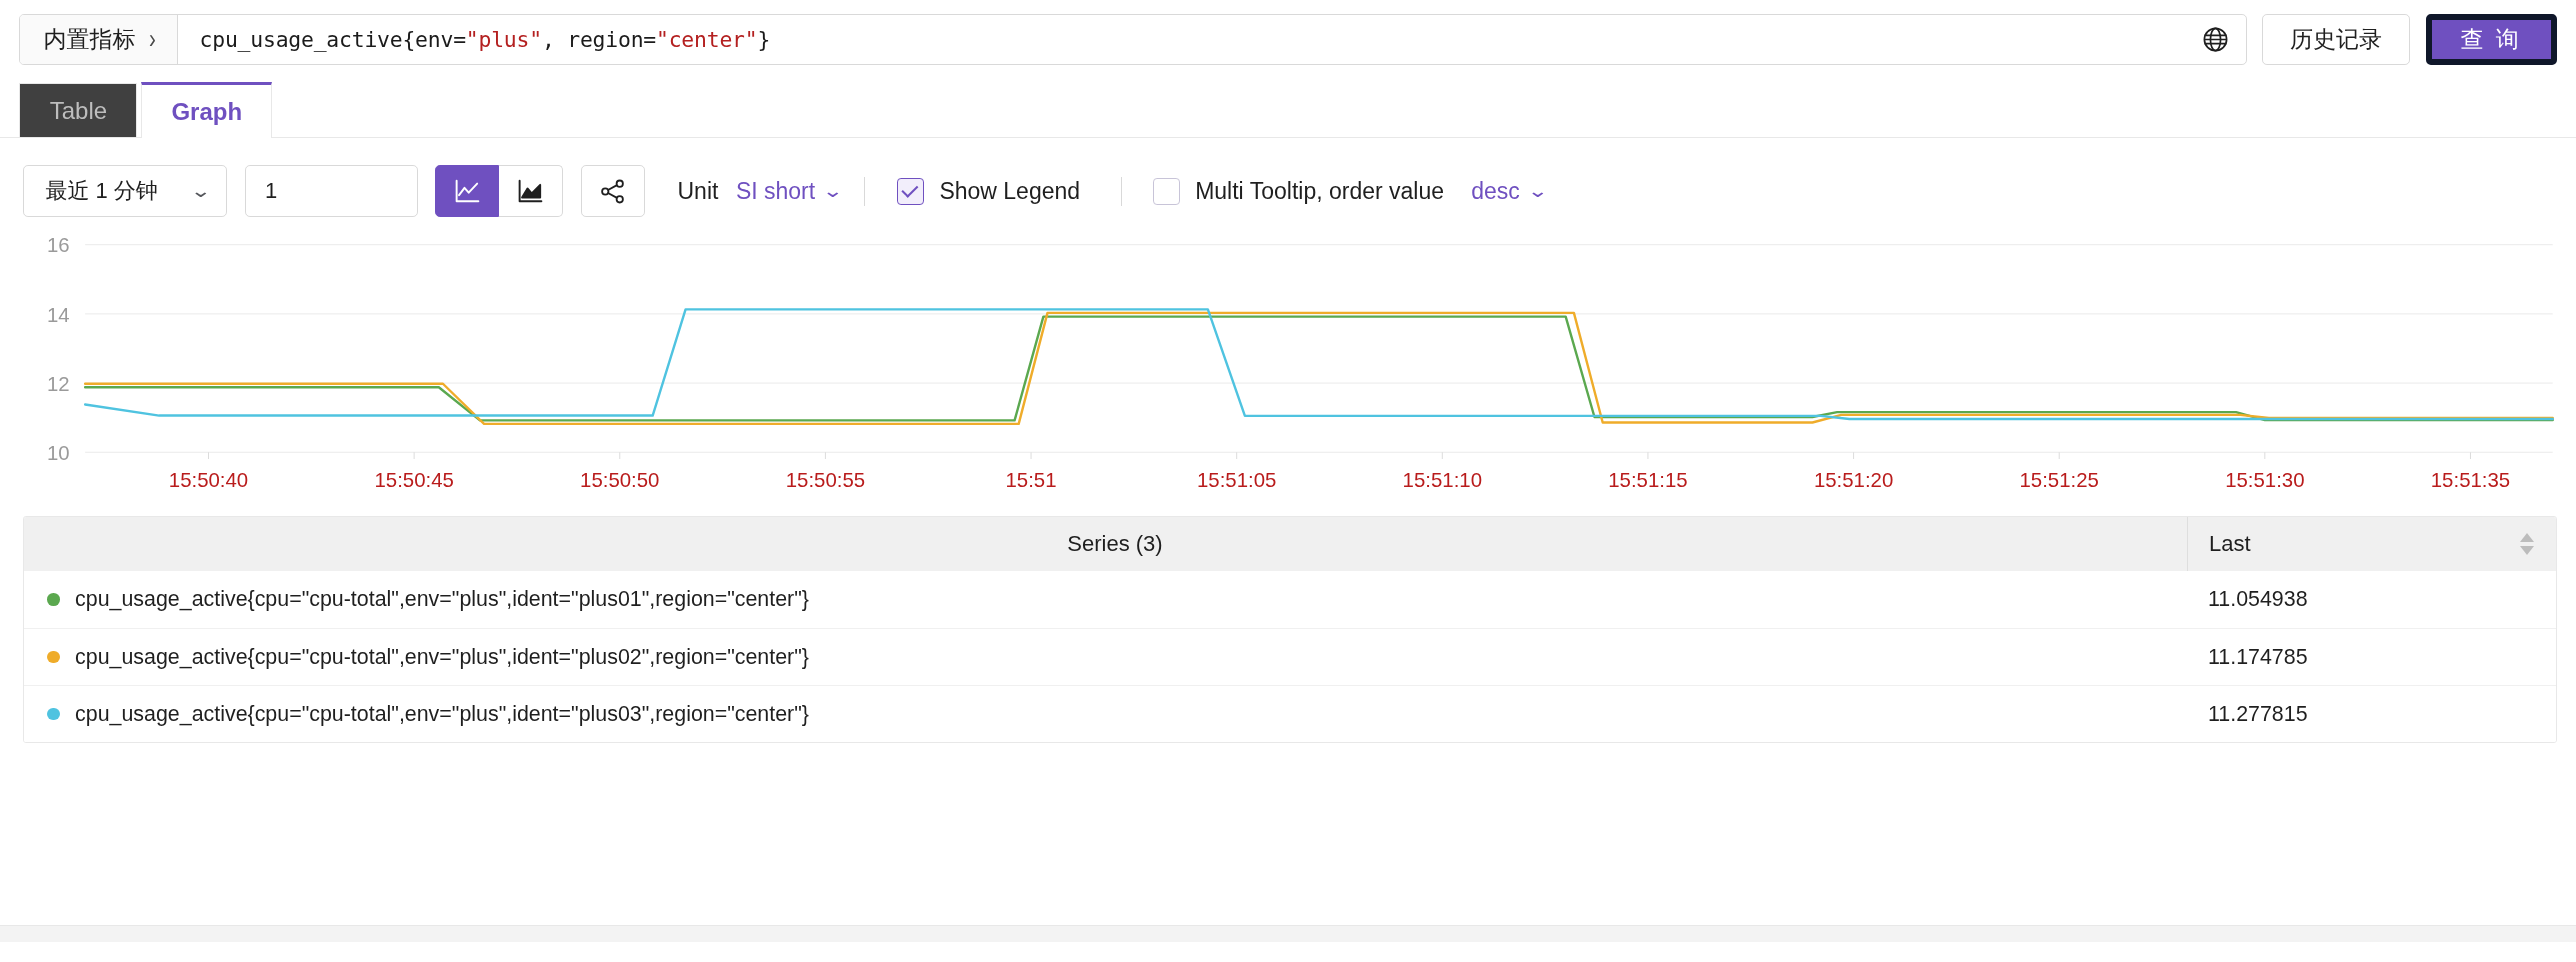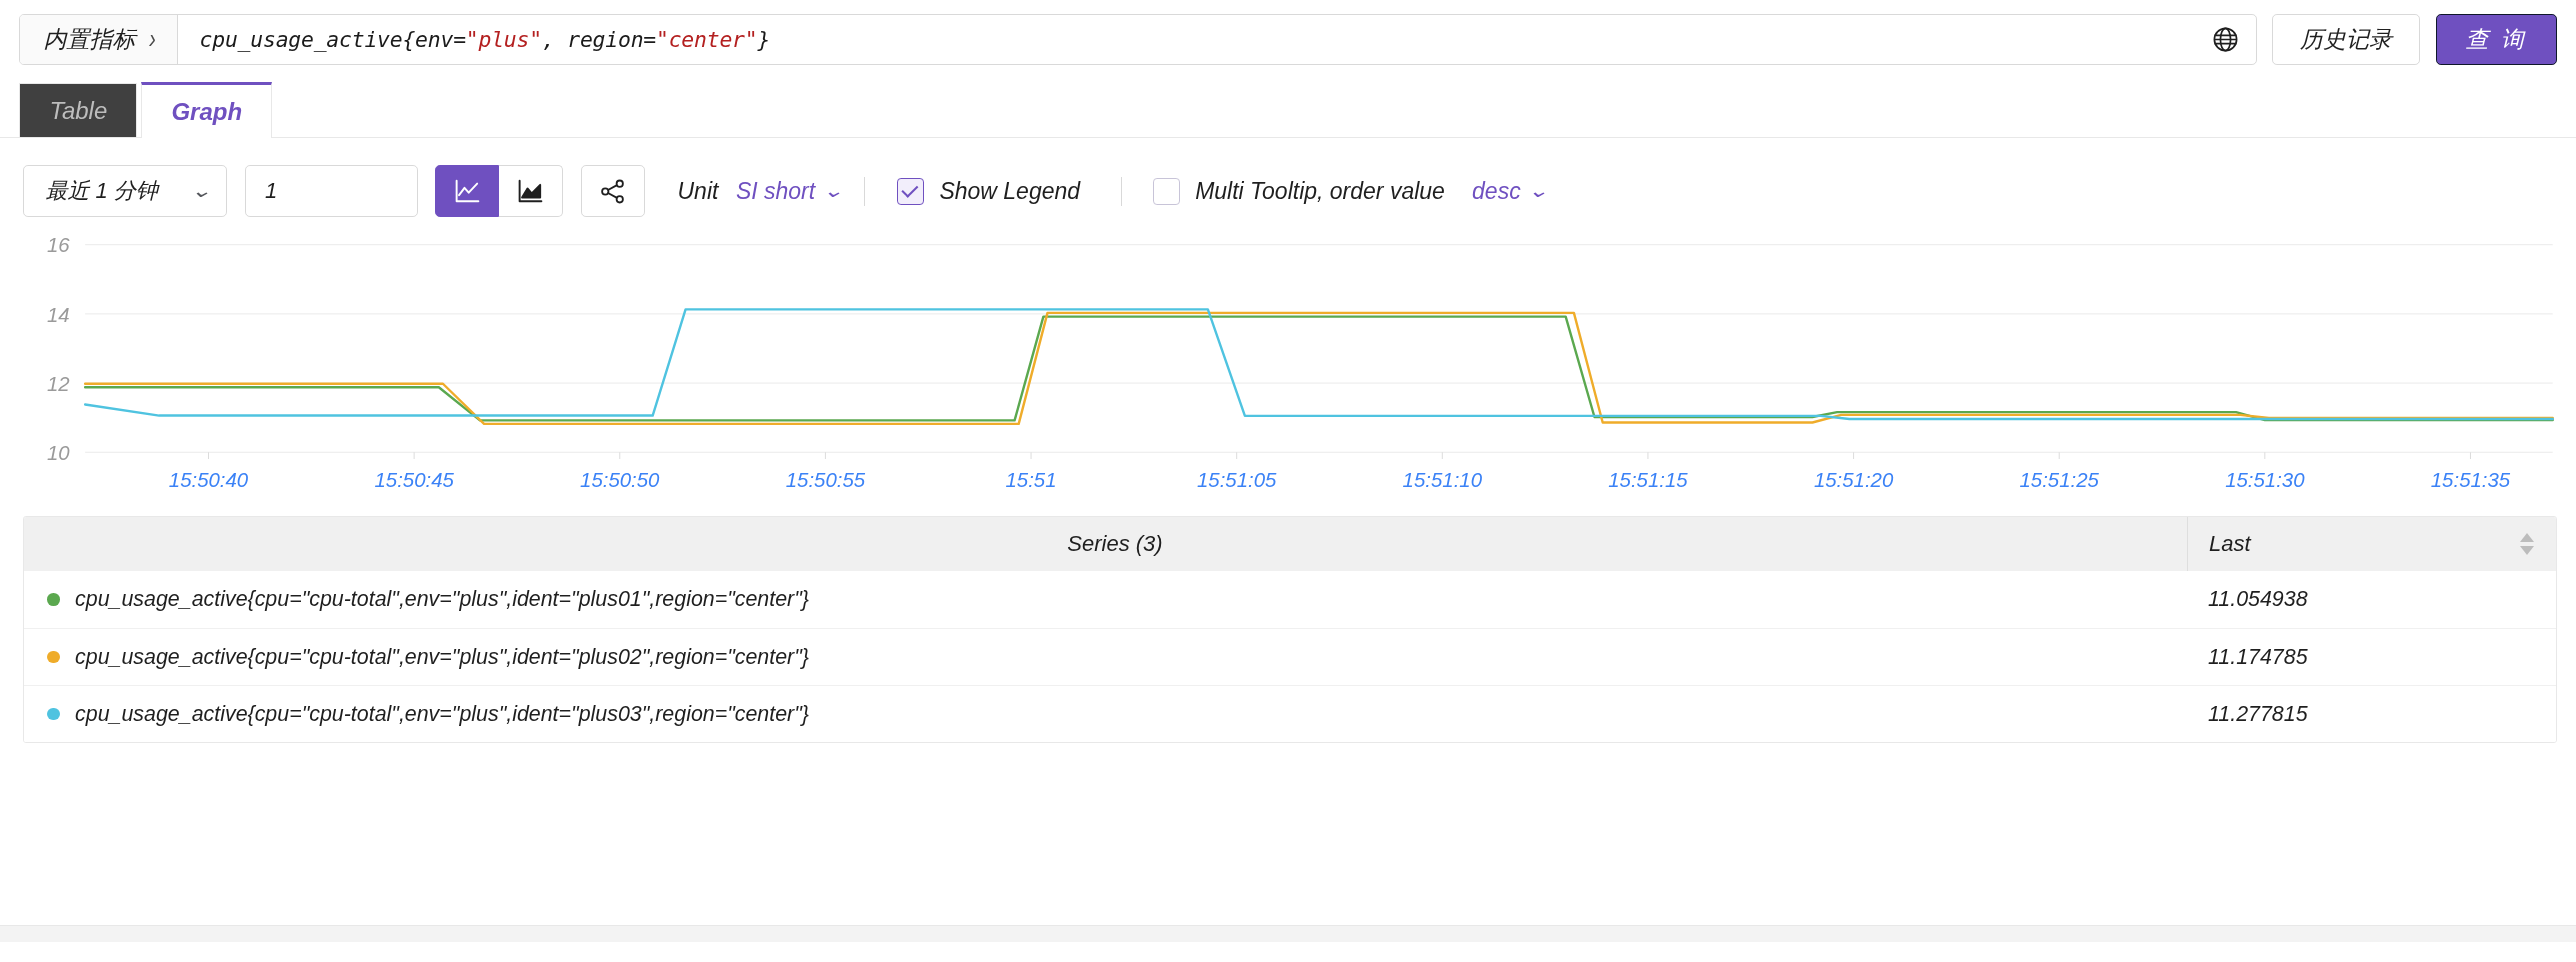--- a/index.html
+++ b/index.html
@@ -4,21 +4,21 @@
 <title>Metrics Explorer</title>
 <style>
   * { box-sizing: border-box; }
   html, body {
     margin: 0; padding: 0;
     background: #ffffff;
     font-family: "Liberation Sans", sans-serif;
   }
   body { width: 2576px; height: 963px; overflow: hidden; }
 
-  .page { width: 2576px; height: 942px; position: relative; background:#fff;font-style:italic; }
+  .page { width: 2576px; height: 942px; position: relative; background:#fff; }
 
   
   .query-bar {
     display: flex; align-items: stretch;
     padding: 13.6px 19.4px 0 19.4px;
     gap: 15.5px;
   }
   .query-input-wrap {
     flex: 1 1 auto;
     display: flex; align-items: stretch;
@@ -74,21 +74,21 @@
   }
   .hdr-btn.ghost {
     border: 1px solid #d9d9d9;
     background: #fff;
     color: #1f1f1f;
     padding: 0 27px;
   }
   .hdr-btn.primary {
     background: #6f50c0;
     color: #fff;
-    border: 1px solid #0f172a;
+    border: 6px solid #0f172a;
     padding: 0 29px;
     letter-spacing: 2.9px;
   }
 
   
   .tabs-row {
     display: flex; align-items: flex-end;
     margin-top: 17.5px;
     padding: 0 19.4px;
     border-bottom: 1px solid #e8e8e8;
@@ -219,21 +219,21 @@
   .xaxis-row {
     position: relative;
     margin: 0 19.4px 0 23px;
     height: 41px;
   }
   .xtick {
     position: absolute;
     top: 9.7px;
     transform: translateX(-50%);
     font-size: 20.4px;
-    color: #3b82f6;
+    color: #b91c1c;
     white-space: nowrap;
   }
 
   
   .legend {
     margin: 15.5px 19.4px 0 23px;
     border: 1px solid #e8e8e8;
     border-radius: 2.9px;
     overflow: hidden;
   }

